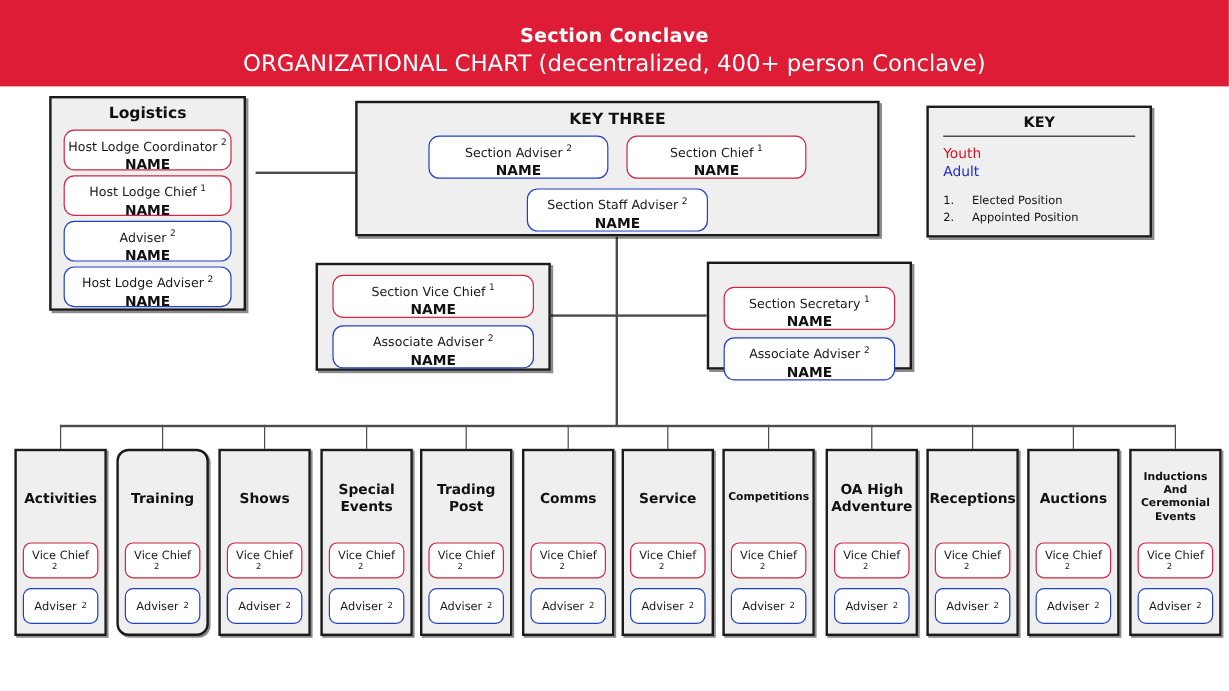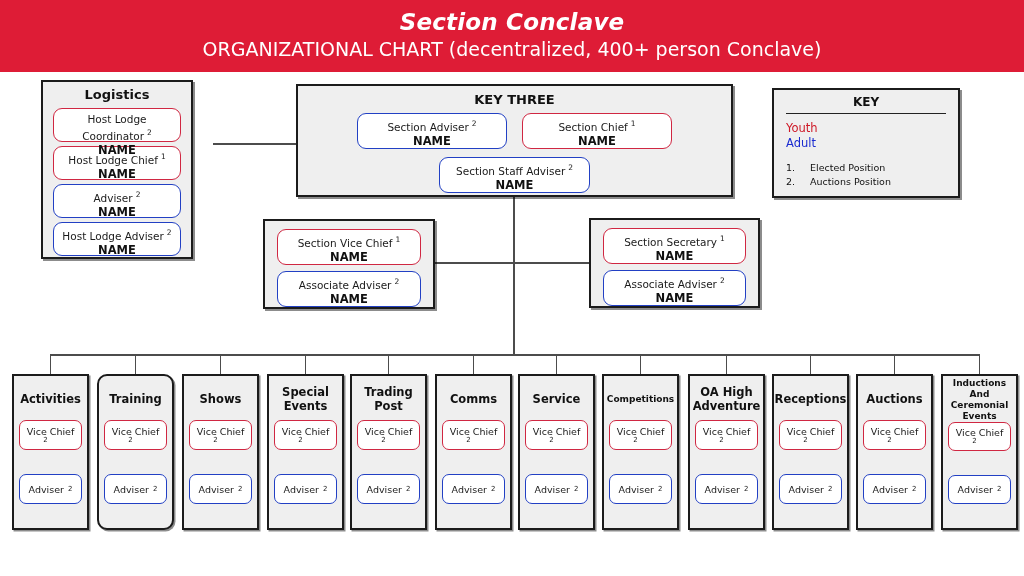--- a/index.html
+++ b/index.html
@@ -8,85 +8,85 @@
     font-family: "DejaVu Sans", "Liberation Sans", sans-serif;
     width: 1024px; height: 576px; overflow: hidden;
   }
   .canvas { position: relative; width: 1024px; height: 576px; background: #ffffff; }
 
   
   .banner {
     position: absolute; left: 0; top: 0; width: 1024px; height: 72px;
     background: var(--banner, #DE1C36); color: #ffffff; text-align: center;
   }
-  .banner h1 { font-size: 23px; font-weight: bold; padding-top: 9px; letter-spacing: .2px; font-style: italic; }
+  .banner h1 { font-size: 16px; font-weight: bold; padding-top: 20px; letter-spacing: .2px; }
   .banner h2 { font-size: 19px; font-weight: normal; padding-top: 3px; }
 
   
   .panel {
     position: absolute; background: var(--panel-bg, #EFEFEF);
     border: 2px solid var(--panel-border, #1B1B1B);
     box-shadow: 2px 2px 0 rgba(0,0,0,0.45);
   }
   .panel-title { text-align: center; font-weight: bold; font-size: 13px; color: #111; }
 
   
   .pill { background: #fff; border: 1.6px solid #888; border-radius: 9px; text-align: center; }
   .pill.youth { border-color: var(--youth-border, #D02742); }
   .pill.adult { border-color: var(--adult-border, #2240C4); }
   .pill-lg { height: 36px; padding-top: 3px; }
   .pill-label { font-size: 10.5px; line-height: 14px; color: #1a1a1a; }
   .pill-label sup { font-size: 7.5px; margin-left: 3px; }
   .pill-name { font-size: 11.5px; font-weight: bold; line-height: 14px; color: #111; }
 
   
-  .logistics { left: 41px; top: 80px; width: 152px; height: 179px; padding-top: 5px; }
+  .logistics { left: 41px; top: 80px; width: 164px; height: 179px; padding-top: 5px; }
   .logistics .panel-title { margin-bottom: 6px; }
   .logistics .pill-lg { margin: 0 10px 4px; height: 34px; }
 
   
   .key-three { left: 296px; top: 84px; width: 437px; height: 113px; padding-top: 6px; }
   .kt-row { display: flex; justify-content: center; gap: 15px; margin-top: 6px; }
   .kt-row .pill-lg { width: 150px; }
   .kt-row2 { display: flex; justify-content: center; margin-top: 8px; }
   .kt-row2 .pill-lg { width: 151px; }
 
   
   .key-panel { left: 772px; top: 88px; width: 188px; height: 110px; padding: 5px 12px; }
   .key-panel .panel-title { font-size: 12px; }
   .key-divider { border: 0; border-top: 1.4px solid #222; margin: 4px 0 7px; }
   .key-youth { font-size: 11.5px; line-height: 15px; color: var(--youth-text, #CE1826); }
   .key-adult { font-size: 11.5px; line-height: 15px; color: var(--adult-text, #1A2BD0); }
   .key-legend { margin-top: 10px; }
   .legend-row { display: grid; grid-template-columns: 24px 1fr; font-size: 9.5px; line-height: 14px; color: #111; }
 
   
-  .vc-panel  { left: 263px; top: 219px; width: 172px; height: 90px; padding-top: 8px; }
-  .sec-panel { left: 589px; top: 218px; width: 171px; height: 90px; padding-top: 8px; }
+  .vc-panel  { left: 263px; top: 219px; width: 196px; height: 90px; padding-top: 8px; }
+  .sec-panel { left: 589px; top: 218px; width: 171px; height: 90px; padding-top: 19px; }
   .vc-panel .pill-lg, .sec-panel .pill-lg { margin: 0 12px 6px; }
 
   
   .line { position: absolute; background: var(--line, #4C4C4C); }
   .h { height: 1.5px; } .v { width: 1.5px; }
 
   
   .committee {
     position: absolute; top: 374px; width: 77px; height: 156px;
     background: var(--panel-bg, #EFEFEF);
     border: 2px solid var(--panel-border, #1B1B1B);
     box-shadow: 1.5px 1.5px 0 rgba(0,0,0,0.45);
     display: flex; flex-direction: column;
   }
   .c-title {
     flex: 1 1 auto; display: flex; align-items: center; justify-content: center;
     text-align: center; font-weight: bold; font-size: 11.5px; line-height: 1.22;
     padding: 2px 3px 0; color: #111;
   }
   .committee.small .c-title { font-size: 9px; }
-  .c-pill { height: 30px; margin: 0 5px 24px; border-radius: 7px; border-width: 1.5px; }
+  .c-pill { height: 30px; margin: 0 5px 8px; border-radius: 7px; border-width: 1.5px; }
   .c-pill.vice { display: flex; flex-direction: column; align-items: center; justify-content: center; }
   .c-line { font-size: 9.5px; line-height: 11px; color: #1a1a1a; }
   .c-sup { font-size: 7px; line-height: 7px; transform: translateX(-5px); color: #1a1a1a; }
   .c-pill.adv { display: flex; align-items: center; justify-content: center; font-size: 9.5px; color: #1a1a1a; }
   .c-pill.adv sup { font-size: 7px; margin-left: 4px; }
 </style>
 </head>
 <body>
 
 <div class="canvas">
@@ -160,21 +160,21 @@
     <hr class="key-divider">
     <div class="key-youth">Youth</div>
     <div class="key-adult">Adult</div>
     <div class="key-legend">
       <div class="legend-row">
         <span>1.</span>
           <span>Elected Position</span>
       </div>
       <div class="legend-row">
         <span>2.</span>
-          <span>Auctions Position</span>
+          <span>Appointed Position</span>
       </div>
     </div>
   </div>
 
   <div class="panel vc-panel">
     <div class="pill pill-lg youth">
       <div class="pill-label"><span>Section Vice Chief</span><sup>1</sup></div>
       <div class="pill-name">NAME</div>
     </div>
     <div class="pill pill-lg adult">

